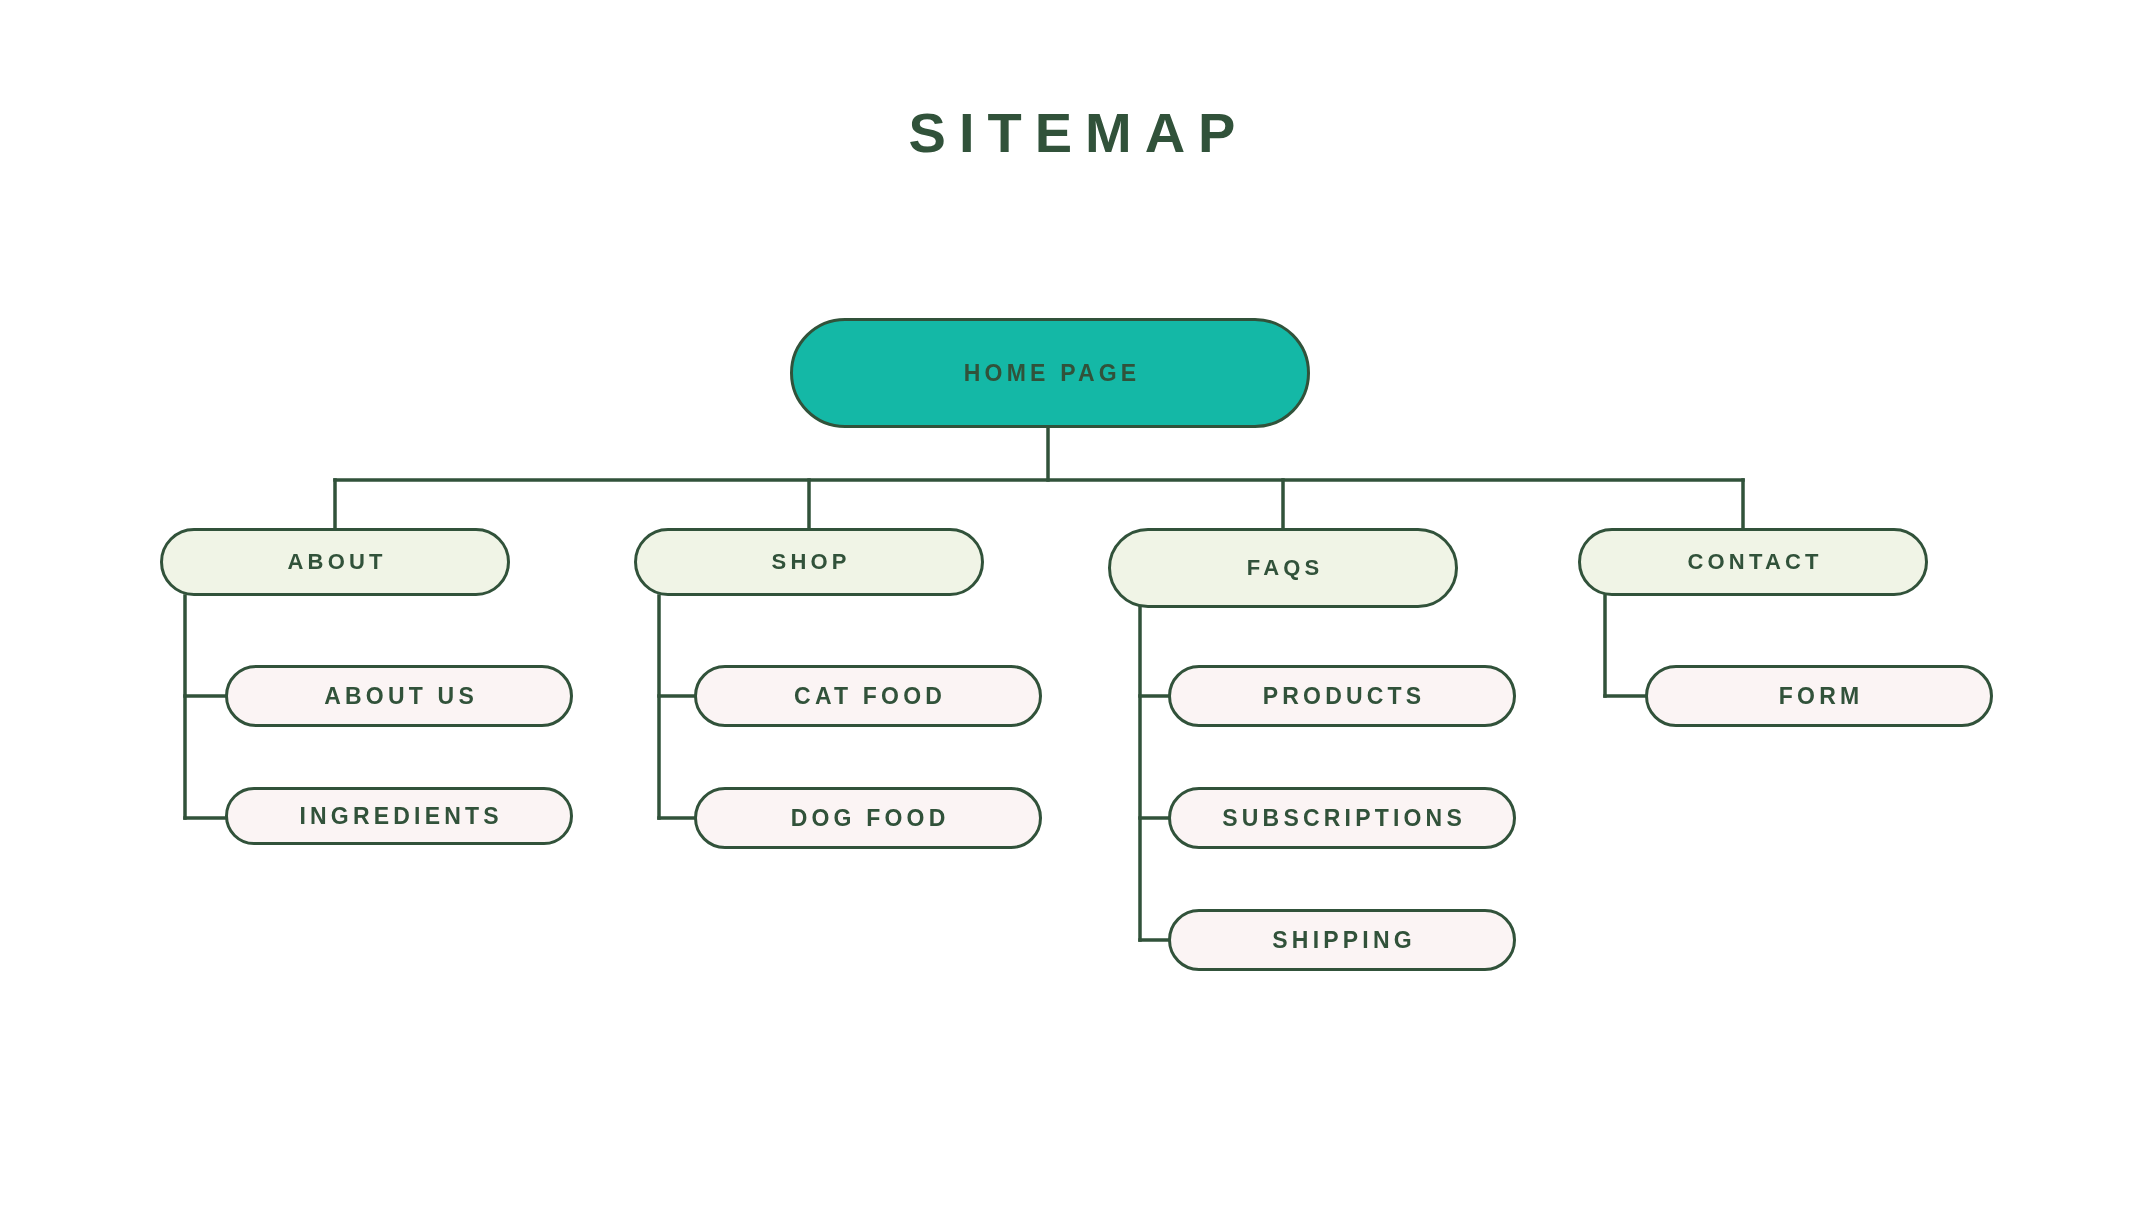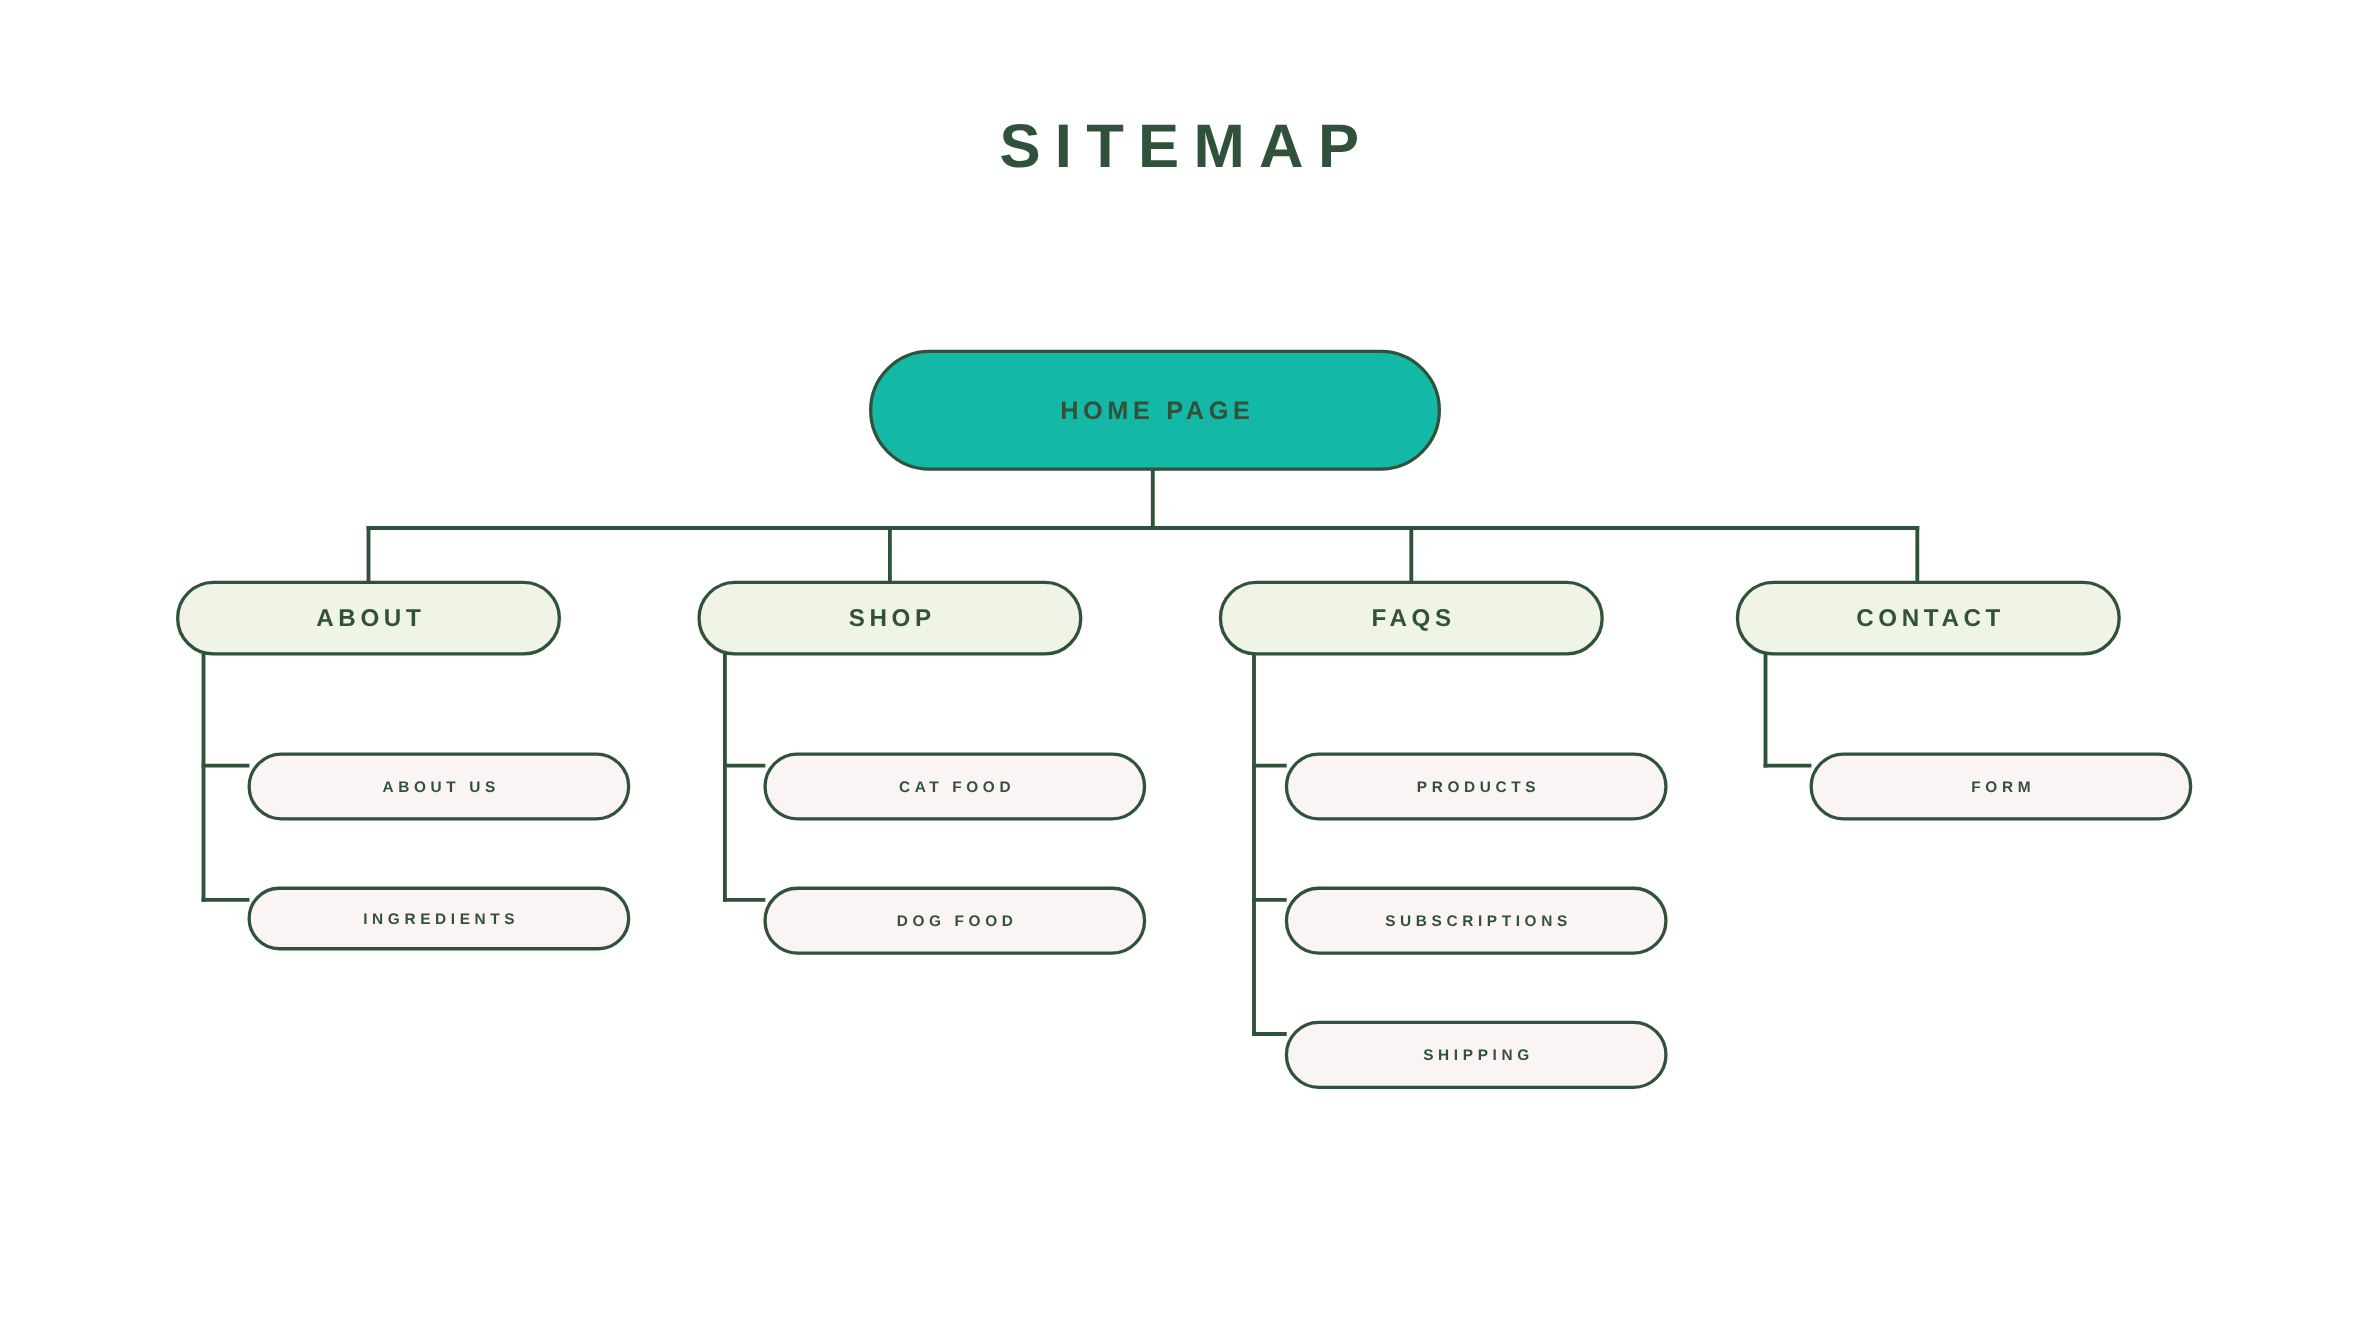--- a/index.html
+++ b/index.html
@@ -65,25 +65,24 @@
   }
   .level-2 {
     background: #f0f4e6;
     font-size: 22px;
     font-weight: 600;
     letter-spacing: 4.2px;
     text-indent: 4.2px;
   }
   .level-3 {
     background: #fbf4f4;
-    font-size: 14px;
+    font-size: 23px;
     font-weight: 600;
     letter-spacing: 4.2px;
     text-indent: 4.2px;
-    margin-top: 19px;
   }
 </style>
 </head>
 <body>
 
 <div id="canvas">
 
   <div id="page-title">SITEMAP</div>
 
   <svg id="connector-layer" viewBox="0 0 2144 1206" width="2144" height="1206" xmlns="http://www.w3.org/2000/svg">
@@ -122,21 +121,21 @@
       </div>
       <div class="node level-2" style="left: 634px; top: 528px; width: 350px; height: 68px;">
         <span class="node-label">SHOP</span>
       </div>
       <div class="node level-3" style="left: 694px; top: 665px; width: 348px; height: 62px;">
         <span class="node-label">CAT FOOD</span>
       </div>
       <div class="node level-3" style="left: 694px; top: 787px; width: 348px; height: 62px;">
         <span class="node-label">DOG FOOD</span>
       </div>
-      <div class="node level-2" style="left: 1108px; top: 528px; width: 350px; height: 68px;">
+      <div class="node level-2" style="left: 1108px; top: 528px; width: 350px; height: 80px;">
         <span class="node-label">FAQS</span>
       </div>
       <div class="node level-3" style="left: 1168px; top: 665px; width: 348px; height: 62px;">
         <span class="node-label">PRODUCTS</span>
       </div>
       <div class="node level-3" style="left: 1168px; top: 787px; width: 348px; height: 62px;">
         <span class="node-label">SUBSCRIPTIONS</span>
       </div>
       <div class="node level-3" style="left: 1168px; top: 909px; width: 348px; height: 62px;">
         <span class="node-label">SHIPPING</span>

